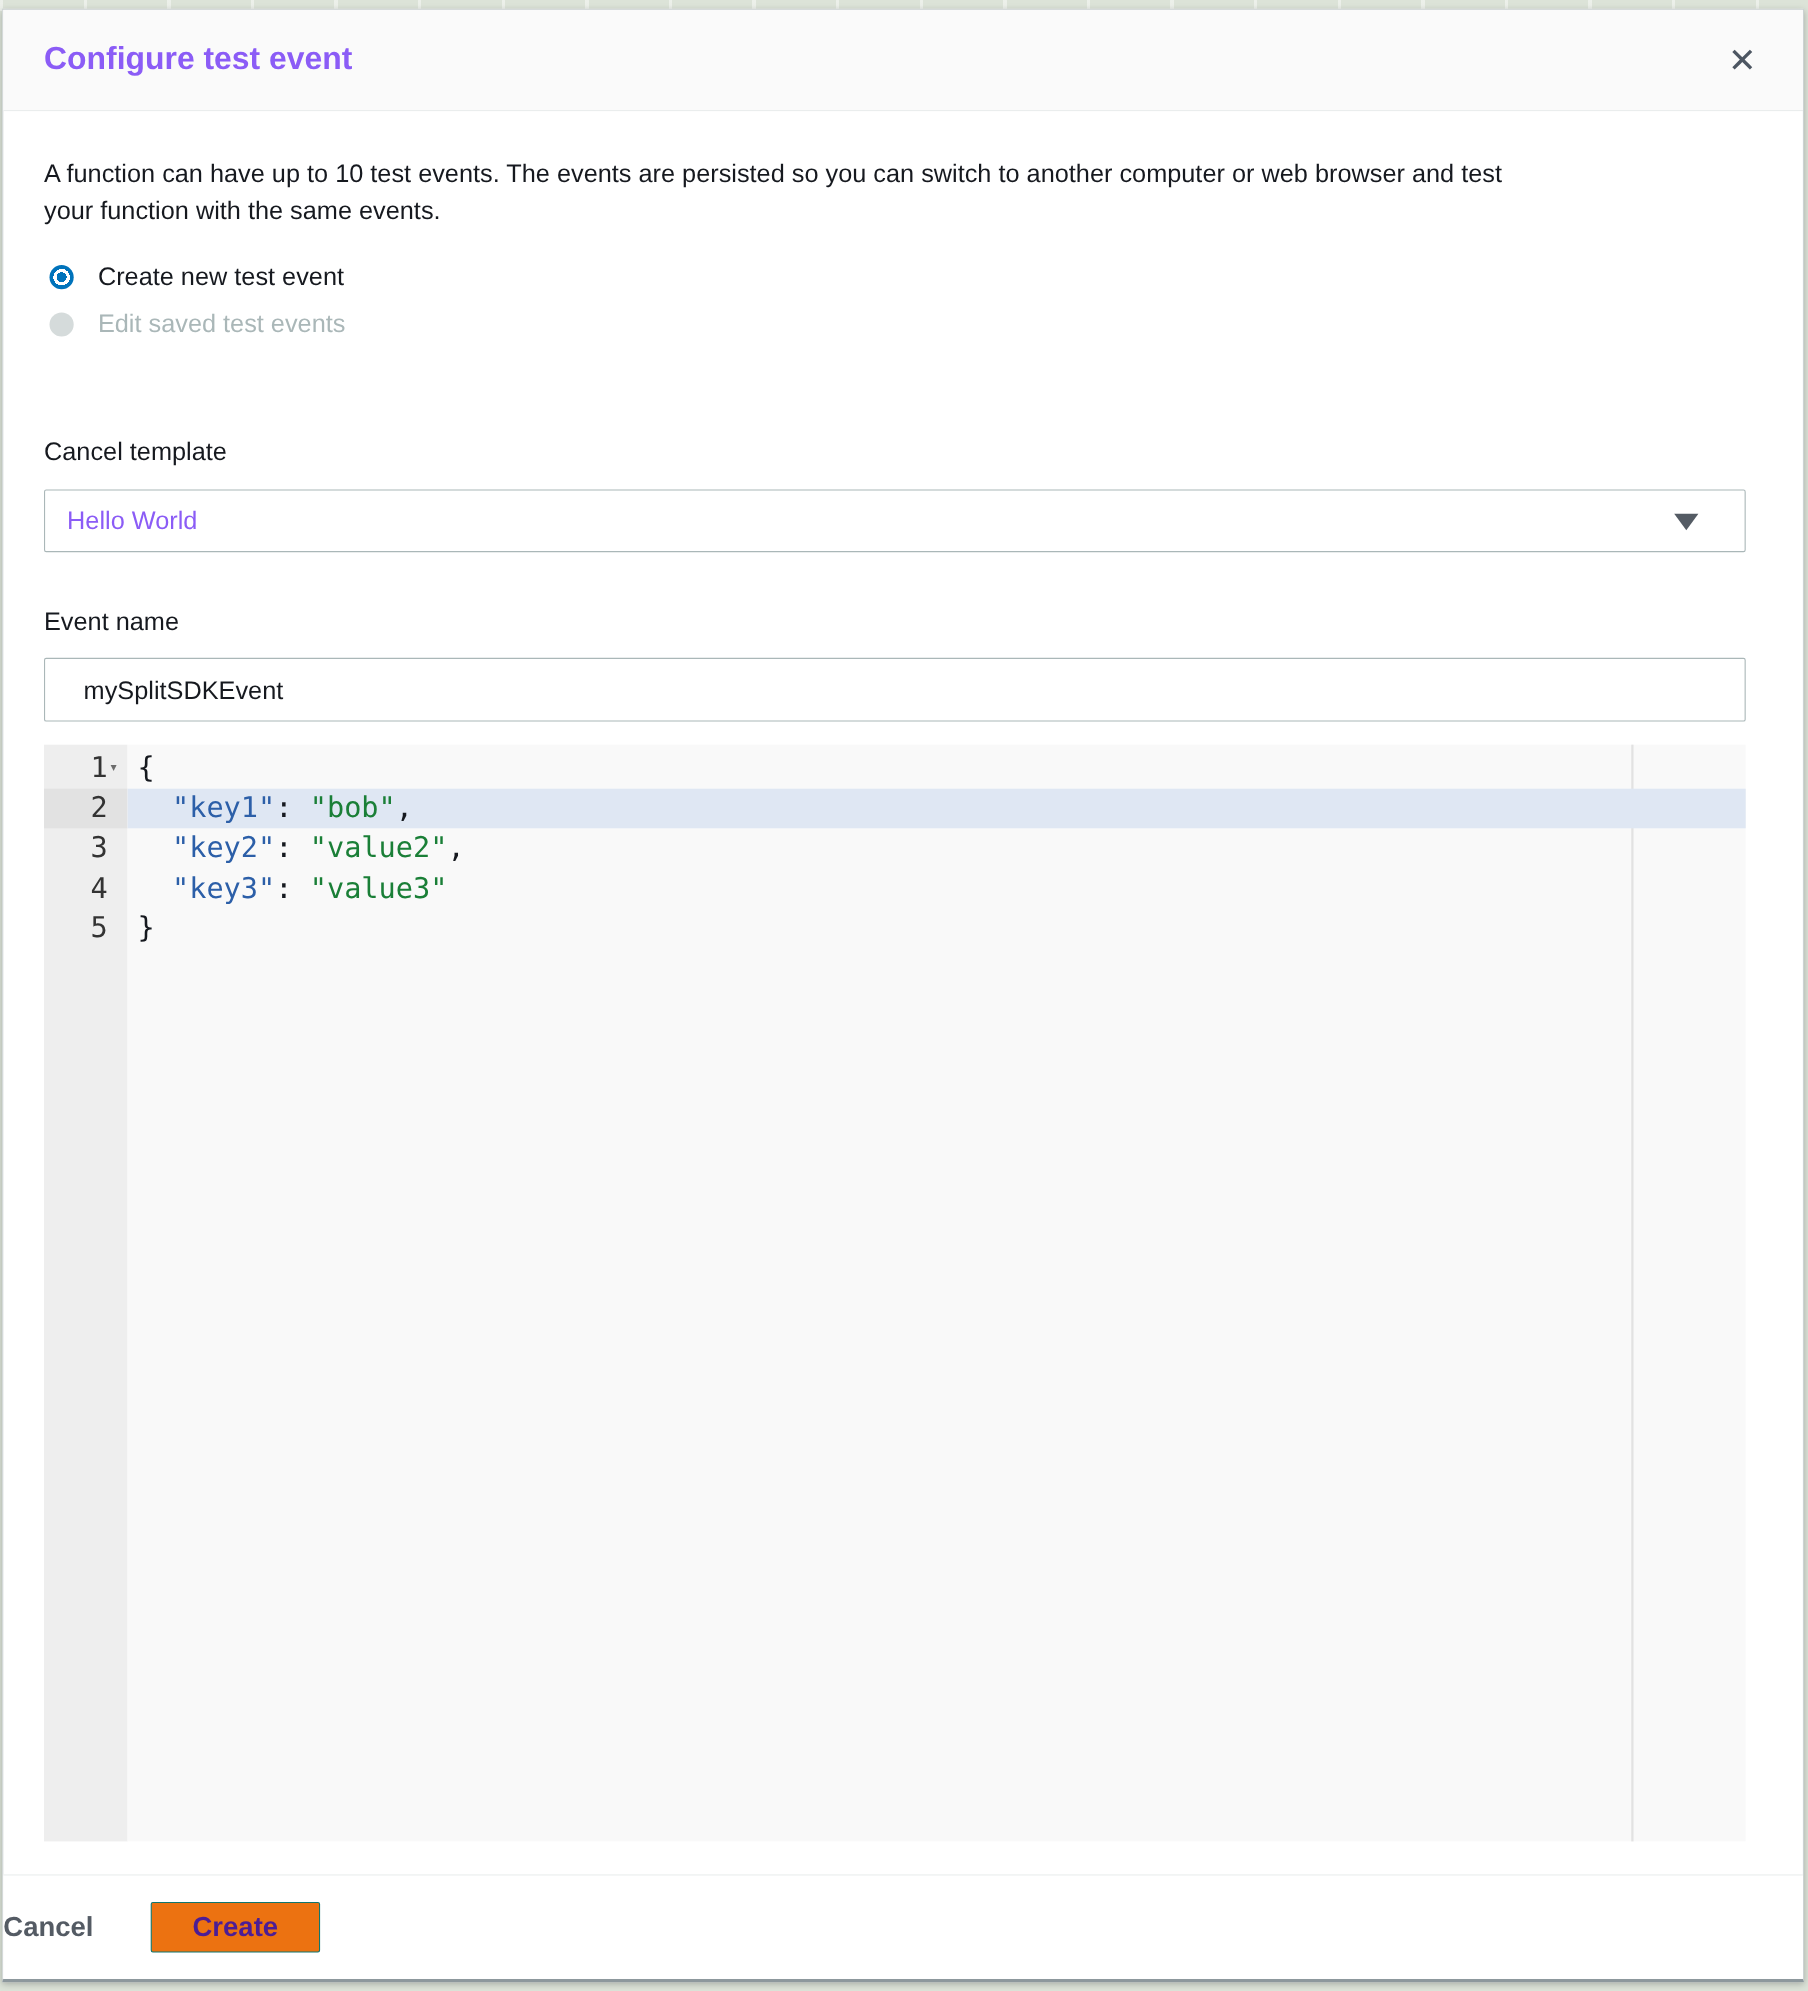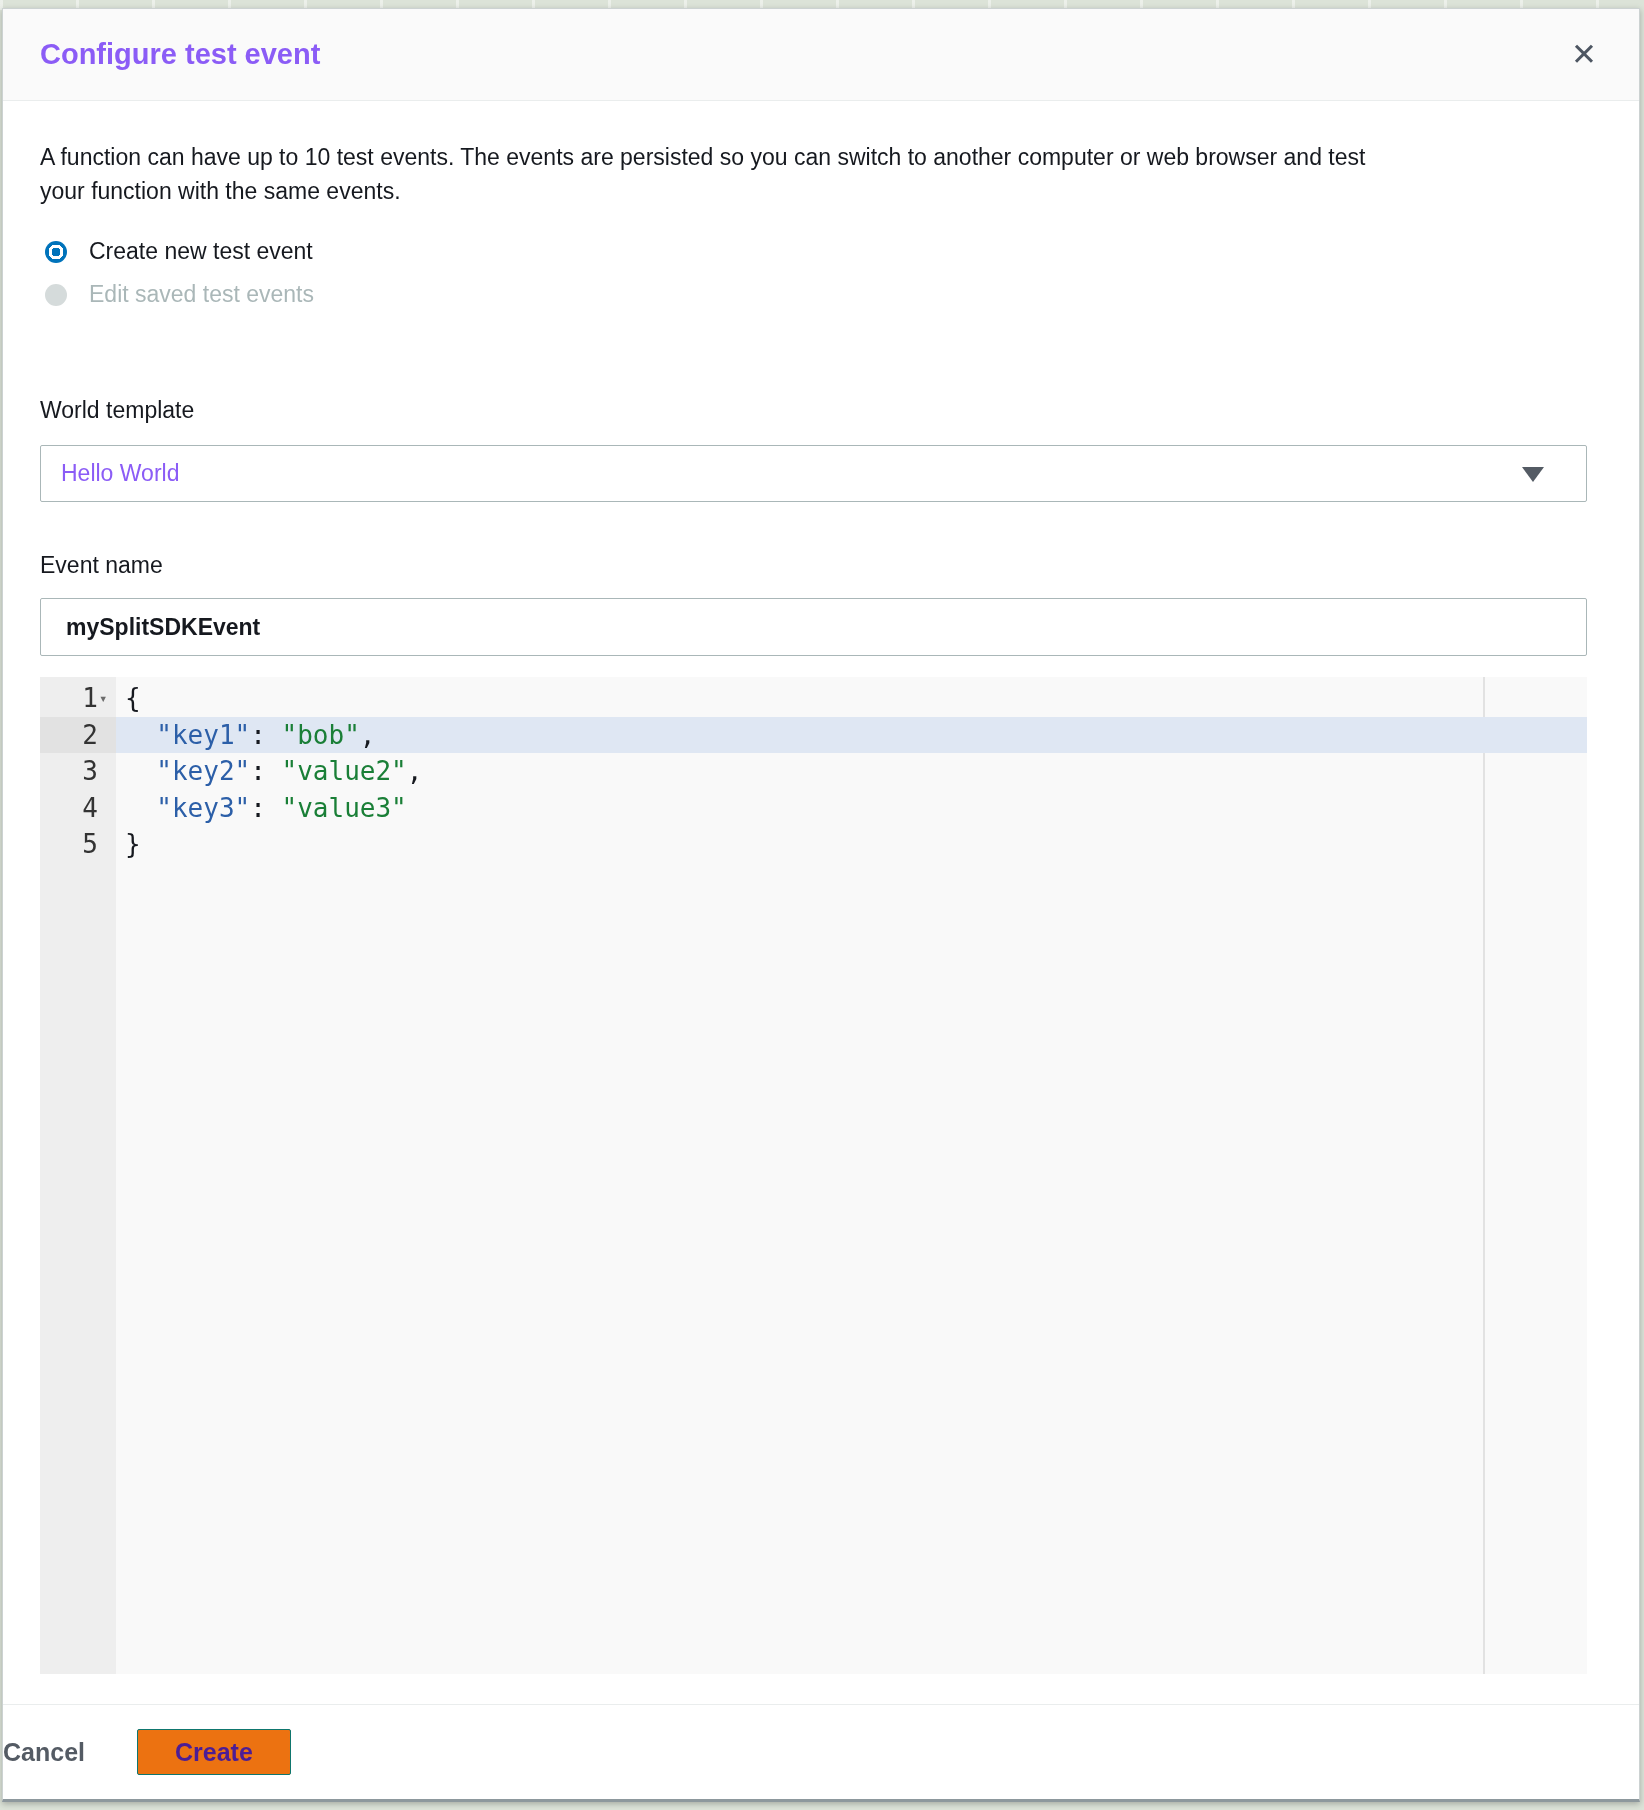--- a/index.html
+++ b/index.html
@@ -54,22 +54,22 @@
     display:flex;align-items:center;padding:0 80px 0 20px;font-size:23px;color:#8b5cf6;
     position:relative;cursor:pointer;box-sizing:border-box;
   }
   .select-caret{
     position:absolute;right:42px;top:50%;margin-top:-7px;
     width:0;height:0;border-left:11px solid transparent;border-right:11px solid transparent;
     border-top:15px solid #545b64;
   }
   .text-input{
     margin-top:19px;width:100%;height:58px;border:1px solid #aab7b8;border-radius:2px;
-    padding:0 25px;font-size:23px;color:#16191f;box-sizing:border-box;
-    font-family:"Liberation Sans", sans-serif;display:block;background:#fff;outline:none;font-weight:bold;
+    padding:0 35px;font-size:23px;color:#16191f;box-sizing:border-box;
+    font-family:"Liberation Sans", sans-serif;display:block;background:#fff;outline:none;
   }
   
   .editor{
     margin-top:21px;height:997px;display:flex;
     font-family:"DejaVu Sans Mono", monospace;font-size:26px;
   }
   .gutter{
     width:76px;flex:0 0 76px;background:#eeeeee;color:#333;
     padding-top:3px;box-sizing:border-box;
   }
@@ -131,21 +131,21 @@
       <div class="radio-row selected">
         <span class="radio-circle"></span>
         <span class="radio-label">Create new test event</span>
       </div>
       <div class="radio-row disabled">
         <span class="radio-circle"></span>
         <span class="radio-label">Edit saved test events</span>
       </div>
     </div>
 
-    <div class="field-label label-template">World template</div>
+    <div class="field-label label-template">Cancel template</div>
     <div class="select-box">
       <span>Hello World</span>
       <span class="select-caret"></span>
     </div>
 
     <div class="field-label label-name">Event name</div>
     <input class="text-input" type="text" value="mySplitSDKEvent" style="">
 
     <div class="editor">
       <div class="gutter">

